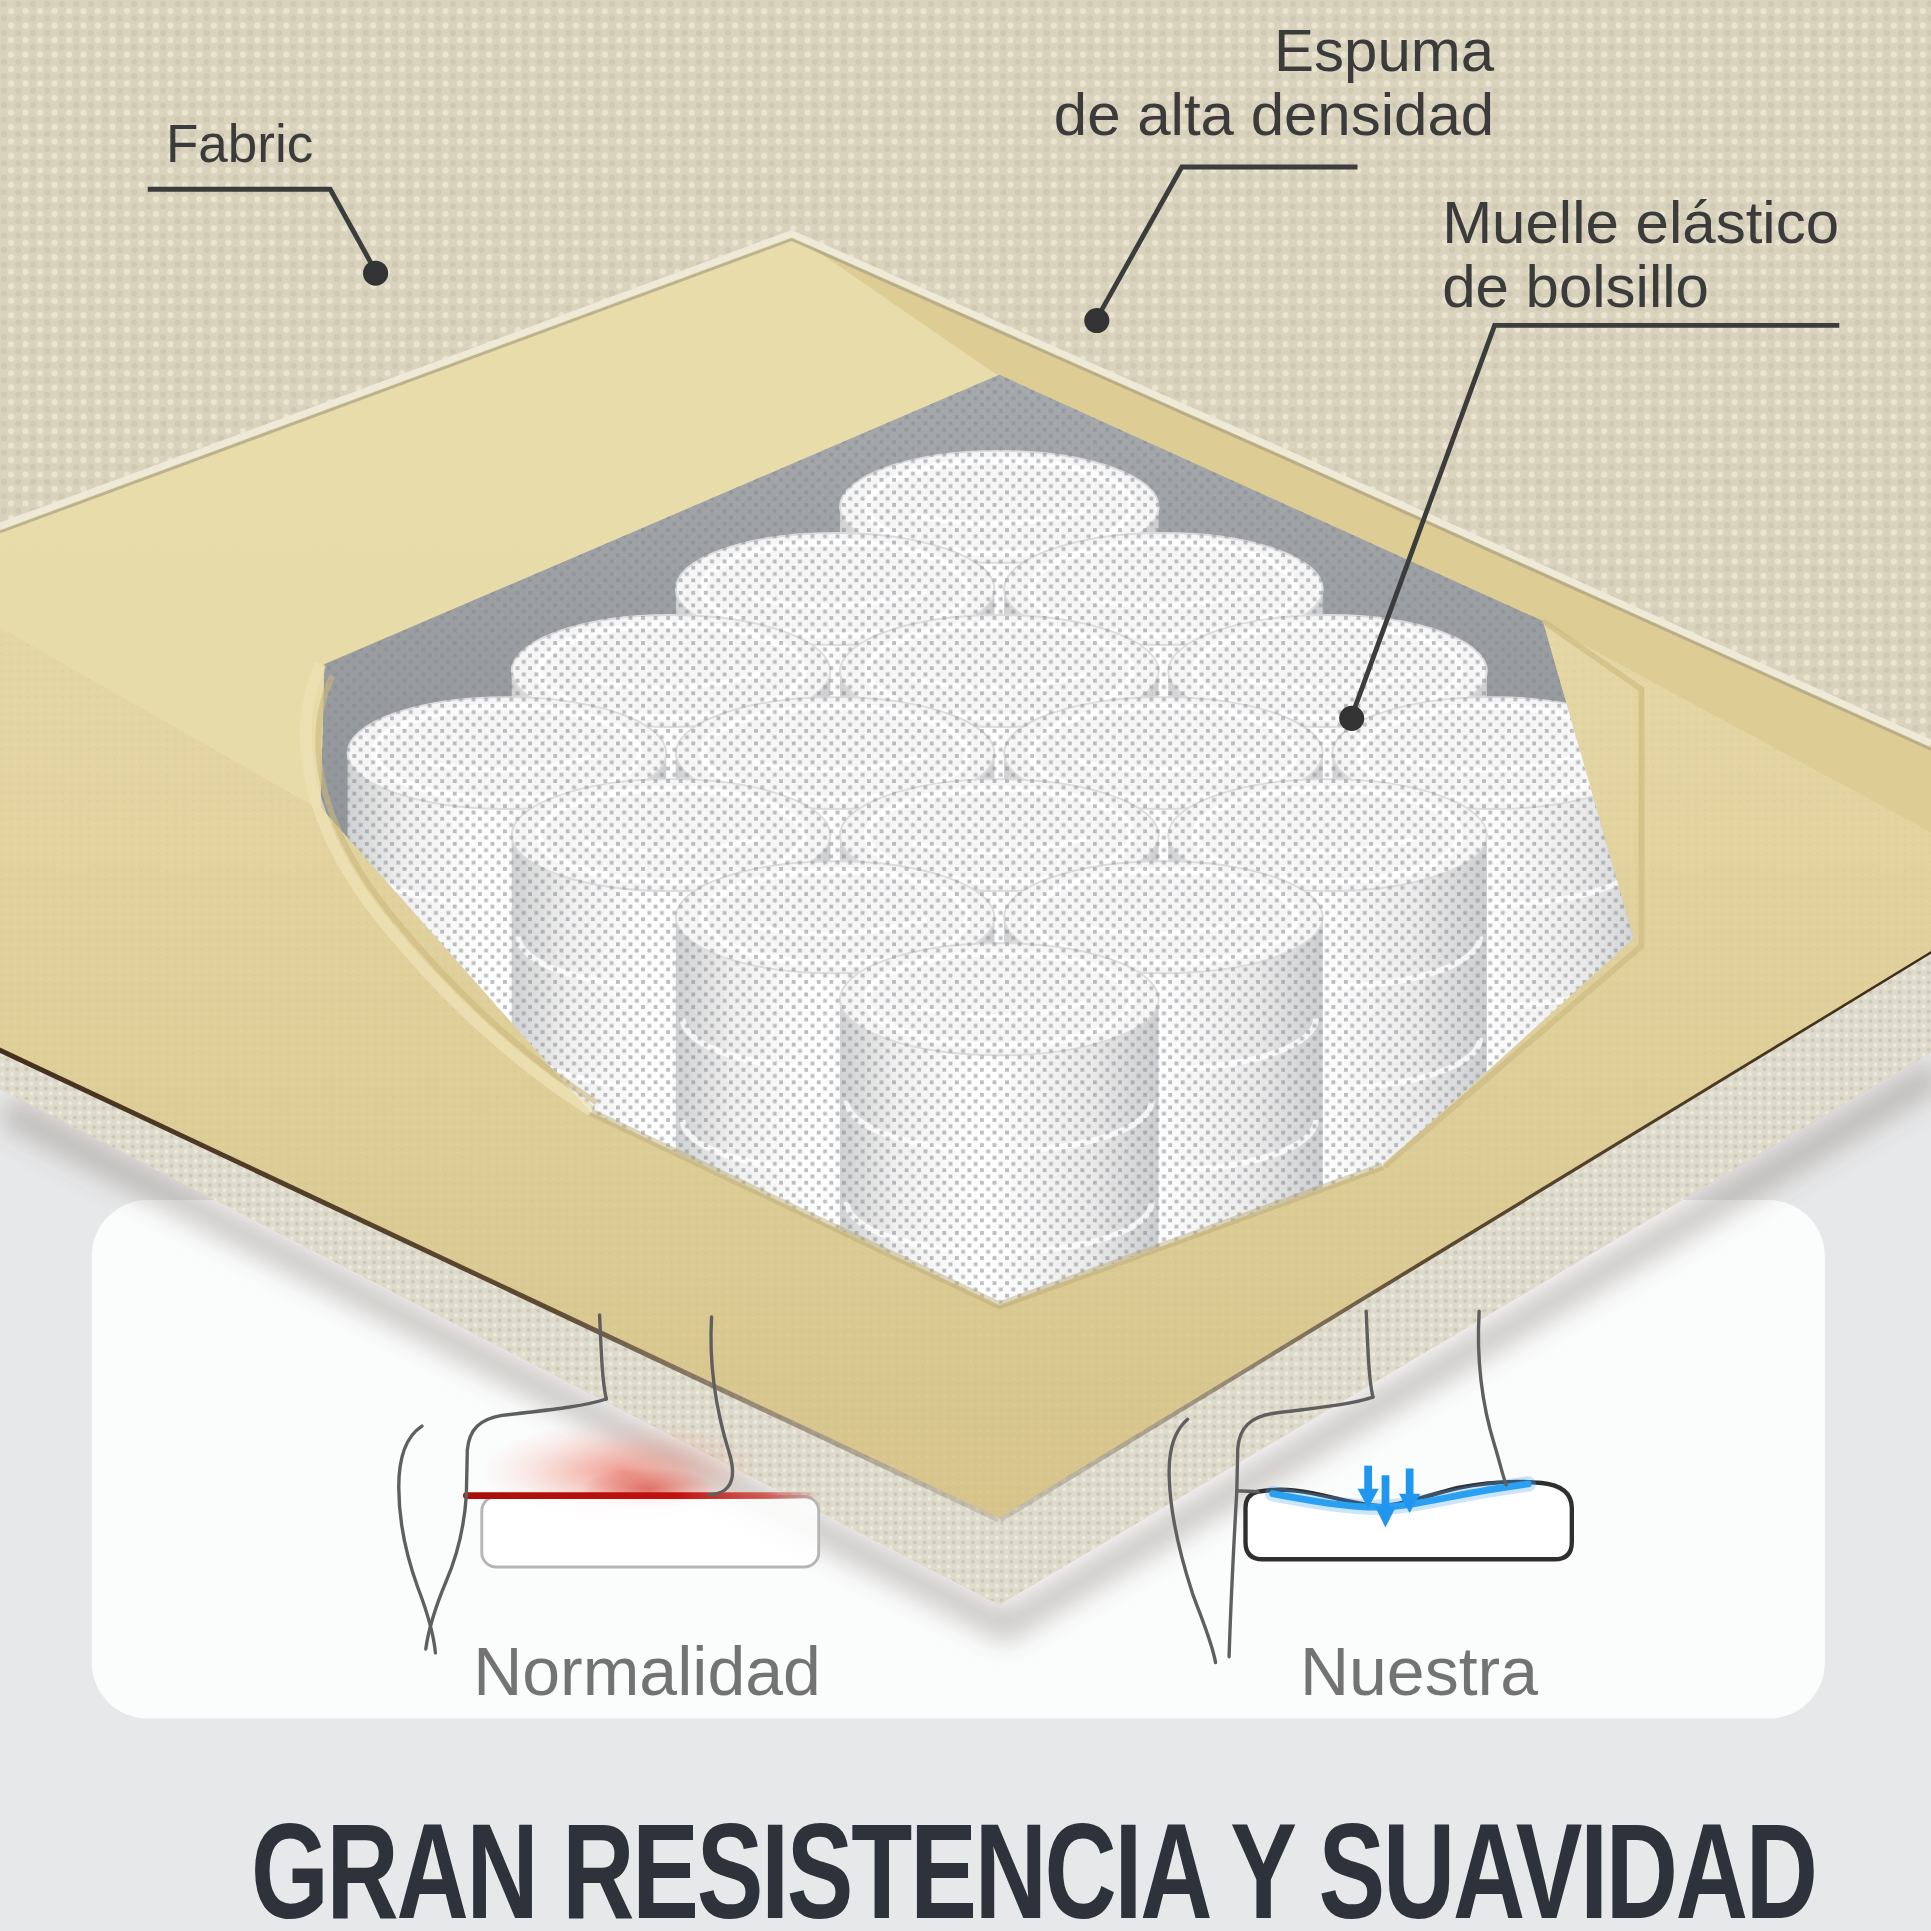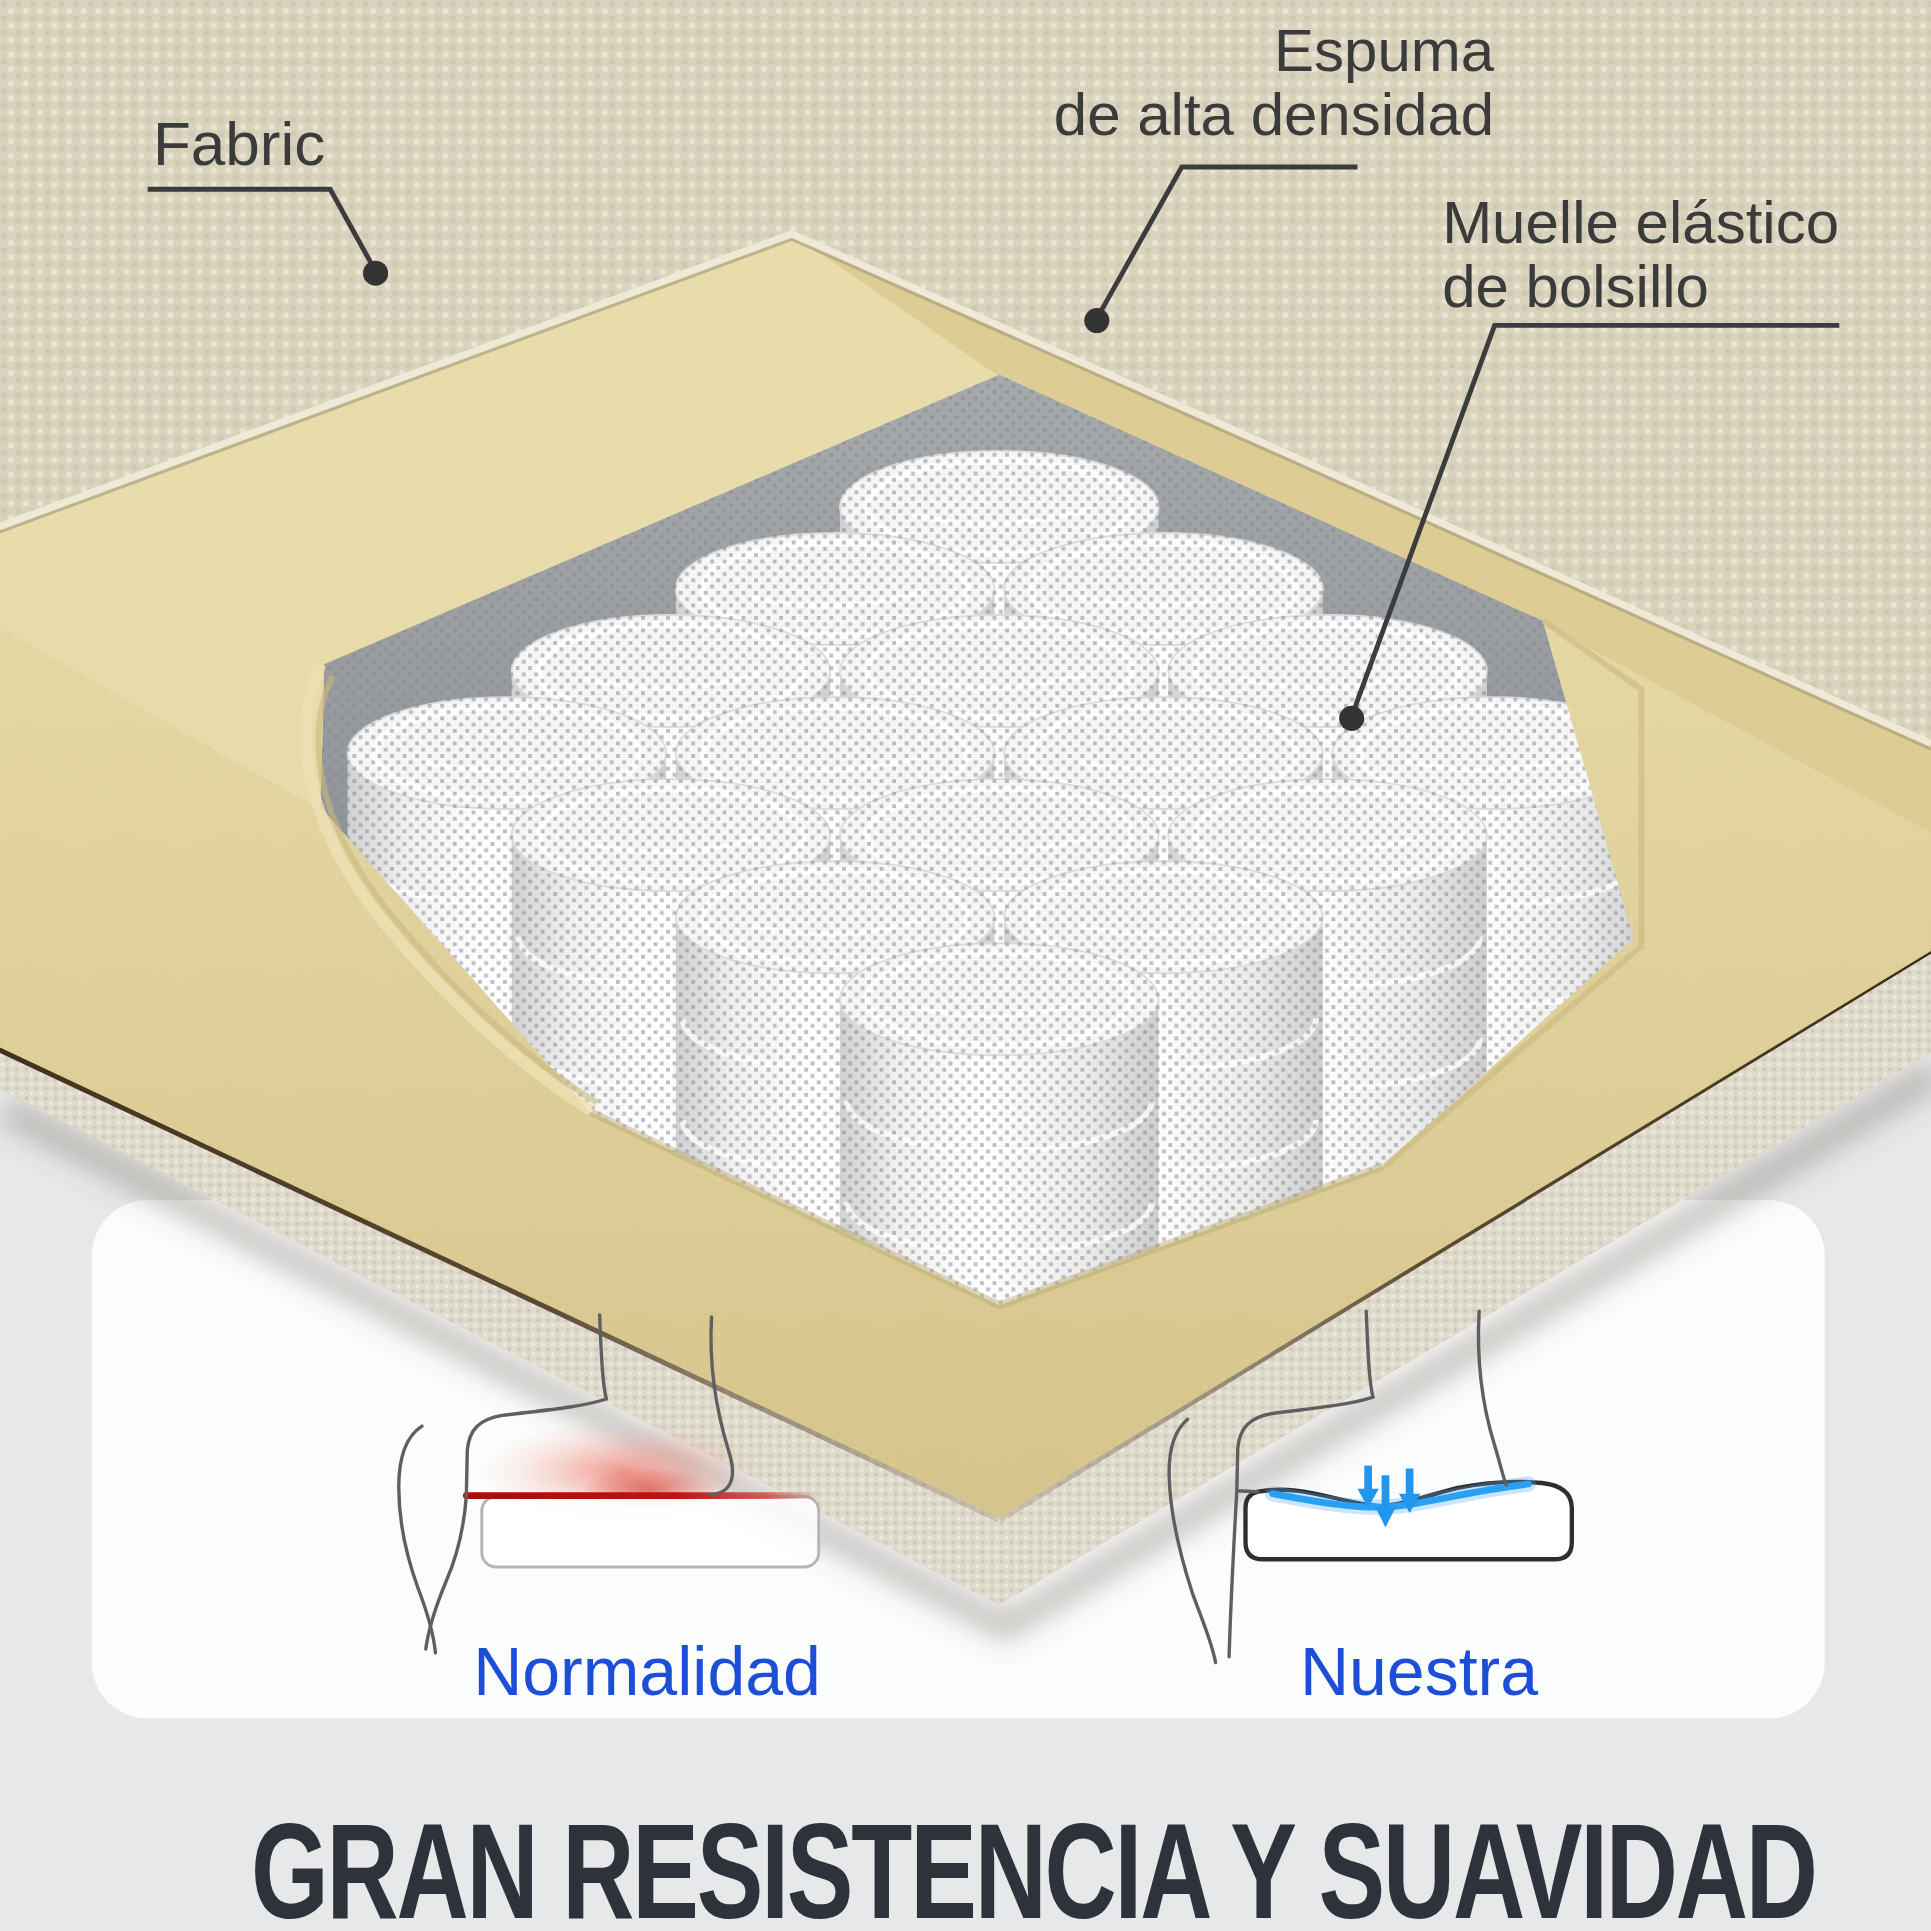--- a/index.html
+++ b/index.html
@@ -3,25 +3,25 @@
 <meta charset="utf-8">
 <style>
   html,body{margin:0;padding:0;background:#e7e8e9;}
   .stage{position:relative;width:1931px;height:1931px;overflow:hidden;
          font-family:"Liberation Sans",sans-serif;background:#e7e8e9;}
   .stage svg{position:absolute;left:0;top:0;}
   .txt{position:absolute;color:#3b3b3b;white-space:nowrap;}
   .callout{font-size:60px;line-height:64px;}
   .callout.center{text-align:right;transform:translateX(-50%);}
   .callout.right{}
-  .diagram-label{font-size:68px;color:#1d4ed8;transform:translateX(-50%);}
+  .diagram-label{font-size:68px;color:#737373;transform:translateX(-50%);}
   .big-title{left:0;width:1931px;text-align:center;top:1794px;
              font-size:135px;font-weight:bold;color:#2d323b;
              transform:scaleX(.74);transform-origin:50% 50%;letter-spacing:-2.9px;}
-  #fabric-label{left:153px;top:112px;font-size:62px;}
+  #fabric-label{left:166px;top:112px;font-size:53px;}
   #espuma-label{left:1274px;top:19.3px;}
   #muelle-label{right:92px;top:191px;}
   #normalidad-label{left:647px;top:1632px;}
   #nuestra-label{left:1419px;top:1632px;}
 </style>
 </head>
 <body>
 
 <div class="stage">
 

